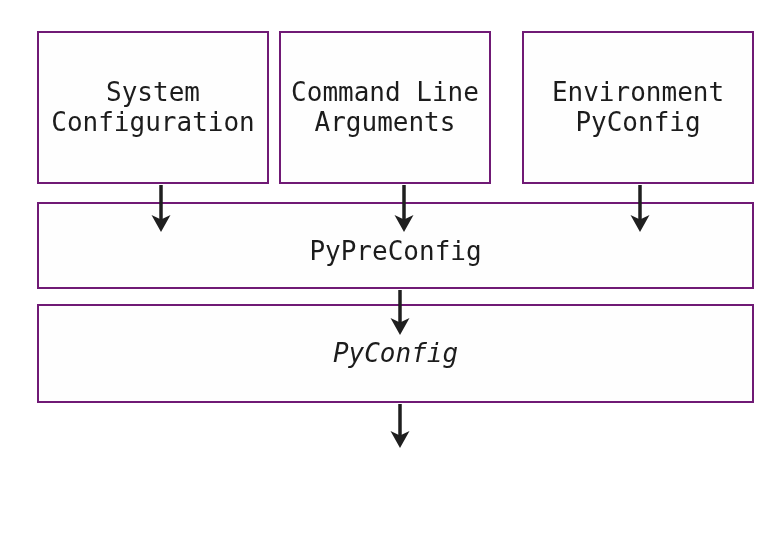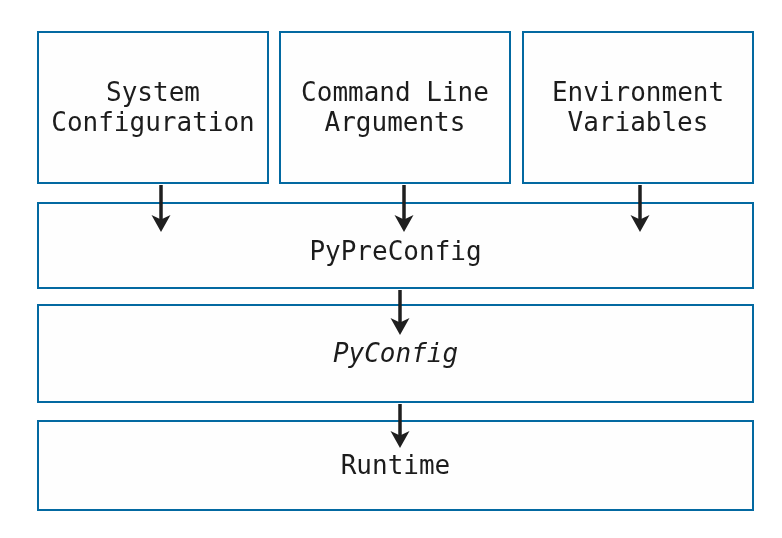--- a/index.html
+++ b/index.html
@@ -12,36 +12,36 @@
     width: 782px;
     height: 538px;
     background: #ffffff;
     font-family: "DejaVu Sans Mono", "Liberation Mono", monospace;
     color: #1c1c1c;
     overflow: hidden;
   }
   .box {
     position: absolute;
     background: #fefefe;
-    border: 2px solid #0369a1;
+    border: 2px solid #701a75;
     box-sizing: border-box;
     display: flex;
     align-items: center;
     justify-content: center;
   }
   .box .label {
     font-size: 26px;
     line-height: 1.13;
     text-align: center;
     white-space: pre-line;
     letter-spacing: 0;
   }
   
   .src-1 { left: 37px;  top: 31px; width: 232px; height: 153px; }
-  .src-2 { left: 279px; top: 31px; width: 232px; height: 153px; }
+  .src-2 { left: 279px; top: 31px; width: 212px; height: 153px; }
   .src-3 { left: 522px; top: 31px; width: 232px; height: 153px; }
   
   .stage-1 { left: 37px; top: 202px; width: 717px; height: 87px; }
   .stage-1 .label { padding-top: 12px; text-align: right; } 
   .stage-2 { left: 37px; top: 304px; width: 717px; height: 99px; font-style: italic; }
   .stage-3 { left: 37px; top: 420px; width: 717px; height: 91px; }
   .arrow-layer {
     position: absolute;
     left: 0; top: 0;
     width: 782px; height: 538px;
@@ -58,31 +58,28 @@
   <div class="box src-1">
     <span class="label">System
 Configuration</span>
   </div>
   <div class="box src-2">
     <span class="label">Command Line
 Arguments</span>
   </div>
   <div class="box src-3">
     <span class="label">Environment
-Variables</span>
+PyConfig</span>
   </div>
 
   <div class="box stage-1">
     <span class="label">PyPreConfig</span>
   </div>
   <div class="box stage-2">
     <span class="label">PyConfig</span>
-  </div>
-  <div class="box stage-3">
-    <span class="label">Runtime</span>
   </div>
 
   <svg class="arrow-layer" viewBox="0 0 782 538" aria-hidden="true">
 
     <g>
       <line x1="161" y1="185" x2="161" y2="220"></line>
       <path d="M 161 232 L 151.5 215 L 161 219.5 L 170.5 215 Z"></path>
     </g>
 
     <g>

